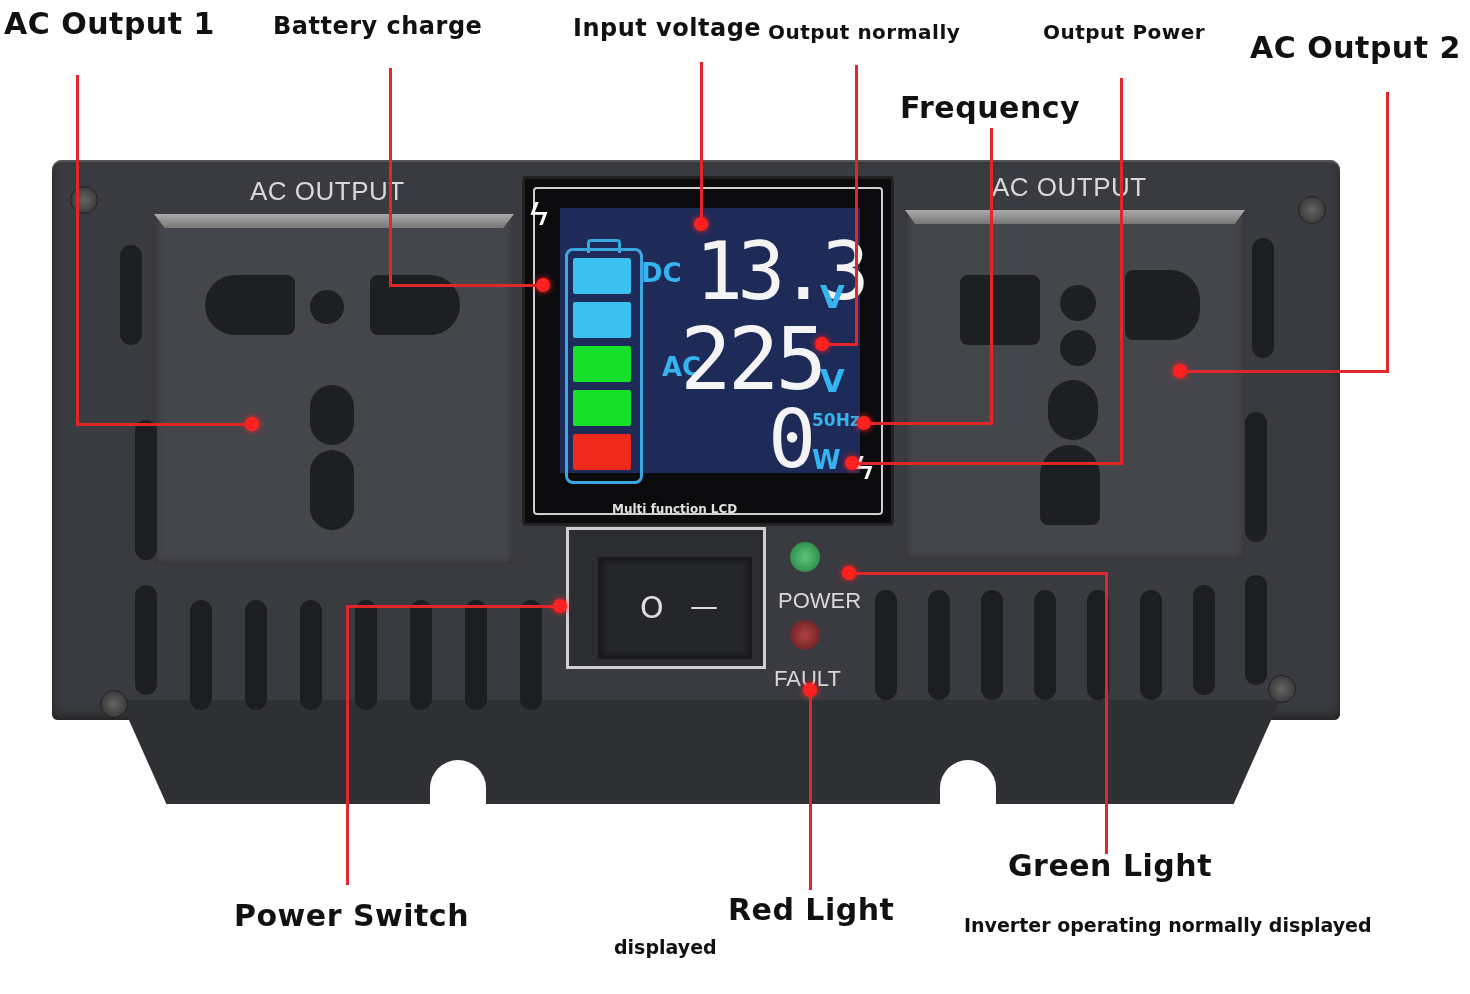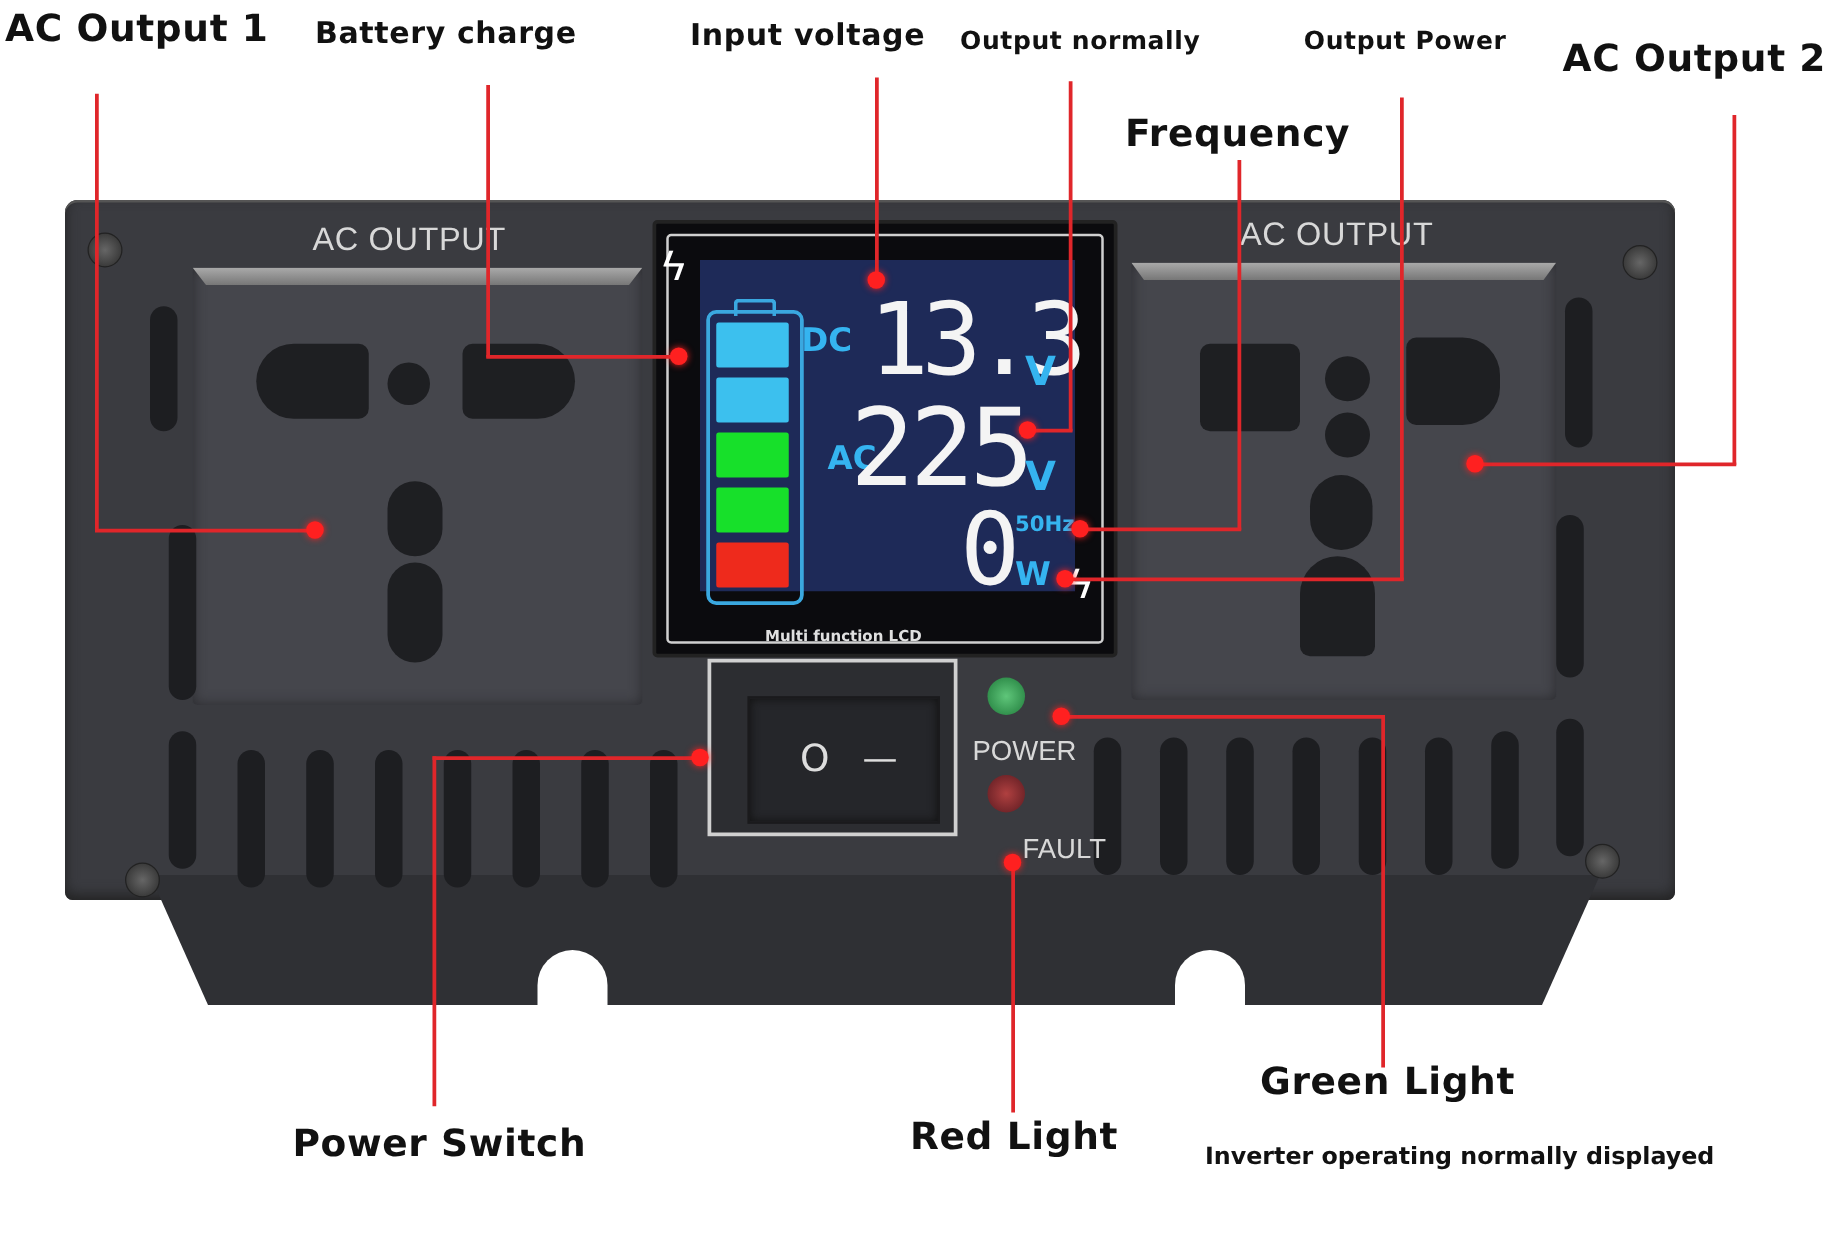--- a/index.html
+++ b/index.html
@@ -1,20 +1,20 @@
 <!DOCTYPE html>
 <html><head>
 <meta charset="utf-8">
 <style>
   html,body{margin:0;padding:0;background:#ffffff;}
   body{width:1470px;height:994px;position:relative;overflow:hidden;font-family:"Liberation Sans",sans-serif;}
   .abs{position:absolute;}
   .lbl{position:absolute;color:#111;font-family:"DejaVu Sans",sans-serif;font-weight:bold;white-space:nowrap;letter-spacing:0.5px;}
   .lbl.big{font-size:30px;}
-  .lbl.med{font-size:24px;}
+  .lbl.med{font-size:24px;margin-left:21px;}
   .lbl.sm{font-size:20px;}
   .desc{position:absolute;color:#111;font-family:"DejaVu Sans",sans-serif;font-weight:bold;font-size:19px;line-height:30px;}
   
   .body-top{position:absolute;left:52px;top:160px;width:1288px;height:560px;background:#3a3b40;border-radius:10px 10px 6px 6px;box-shadow:inset 0 2px 0 #555,inset 0 -4px 10px #222;}
   .foot{position:absolute;left:120px;top:700px;width:1160px;height:104px;background:#2f3034;border-radius:0 0 10px 10px;clip-path:polygon(0 0,100% 0,96% 100%,4% 100%);}
   .notch{position:absolute;top:760px;width:56px;height:46px;background:#fff;border-radius:28px 28px 0 0;}
   .panel{position:absolute;width:360px;height:350px;background:#45464c;border-radius:4px;box-shadow:inset 0 0 10px #2a2a2e;}
   .panel-strip{position:absolute;top:0;left:0;right:0;height:14px;background:linear-gradient(#aaa,#777);clip-path:polygon(0 0,100% 0,97% 100%,3% 100%);}
   .ac-label{position:absolute;color:#d8d8d8;font-size:26px;font-family:Liberation Sans, sans-serif;letter-spacing:0.5px;}
   .socket-hole{position:absolute;background:#1e1f22;border-radius:8px;}
@@ -130,21 +130,21 @@
   <div class="lcd-caption">Multi function LCD</div>
 
   <div class="switch-frame"></div>
   <div class="rocker"></div>
   <div class="abs" style="left:640px;top:590px;color:#ddd;font-size:30px;font-family:'DejaVu Sans',sans-serif;">O</div>
   <div class="abs" style="left:690px;top:590px;color:#ddd;font-size:28px;font-family:'DejaVu Sans',sans-serif;">—</div>
 
   <div class="led" style="left:790px;top:542px;background:radial-gradient(#5fc67a,#1f7a3a);"></div>
   <div class="led-text" style="left:778px;top:588px;">POWER</div>
   <div class="led" style="left:790px;top:620px;background:radial-gradient(#b04040,#5a1a20);"></div>
-  <div class="led-text" style="left:774px;top:666px;margin-left:44px;">FAULT</div>
+  <div class="led-text" style="left:774px;top:666px;">FAULT</div>
 </div>
 
 <div>
 
   <div class="ln" style="left:76px;top:75px;width:3px;height:350px;"></div>
   <div class="ln" style="left:76px;top:423px;width:178px;height:3px;"></div>
   <div class="dot" style="left:245px;top:417px;"></div>
 
   <div class="ln" style="left:389px;top:68px;width:3px;height:218px;"></div>
   <div class="ln" style="left:389px;top:284px;width:155px;height:3px;"></div>
@@ -185,15 +185,16 @@
 <div class="lbl med" style="left:252px;top:12px;">Battery charge</div>
 <div class="lbl med" style="left:552px;top:14px;">Input voltage</div>
 <div class="lbl sm" style="left:768px;top:20px;">Output normally</div>
 <div class="lbl sm" style="left:1043px;top:20px;">Output Power</div>
 <div class="lbl big" style="left:1250px;top:30px;">AC Output 2</div>
 <div class="lbl big" style="left:900px;top:90px;">Frequency</div>
 
 <div class="lbl big" style="left:234px;top:898px;">Power Switch</div>
 <div class="lbl big" style="left:728px;top:892px;">Red Light</div>
 <div class="desc" style="left:614px;top:932px;">
+  <div>displayed</div>
 </div>
 <div class="lbl big" style="left:1008px;top:848px;">Green Light</div>
 <div class="desc" style="left:964px;top:910px;">Inverter operating normally displayed</div>
 
 </body></html>

